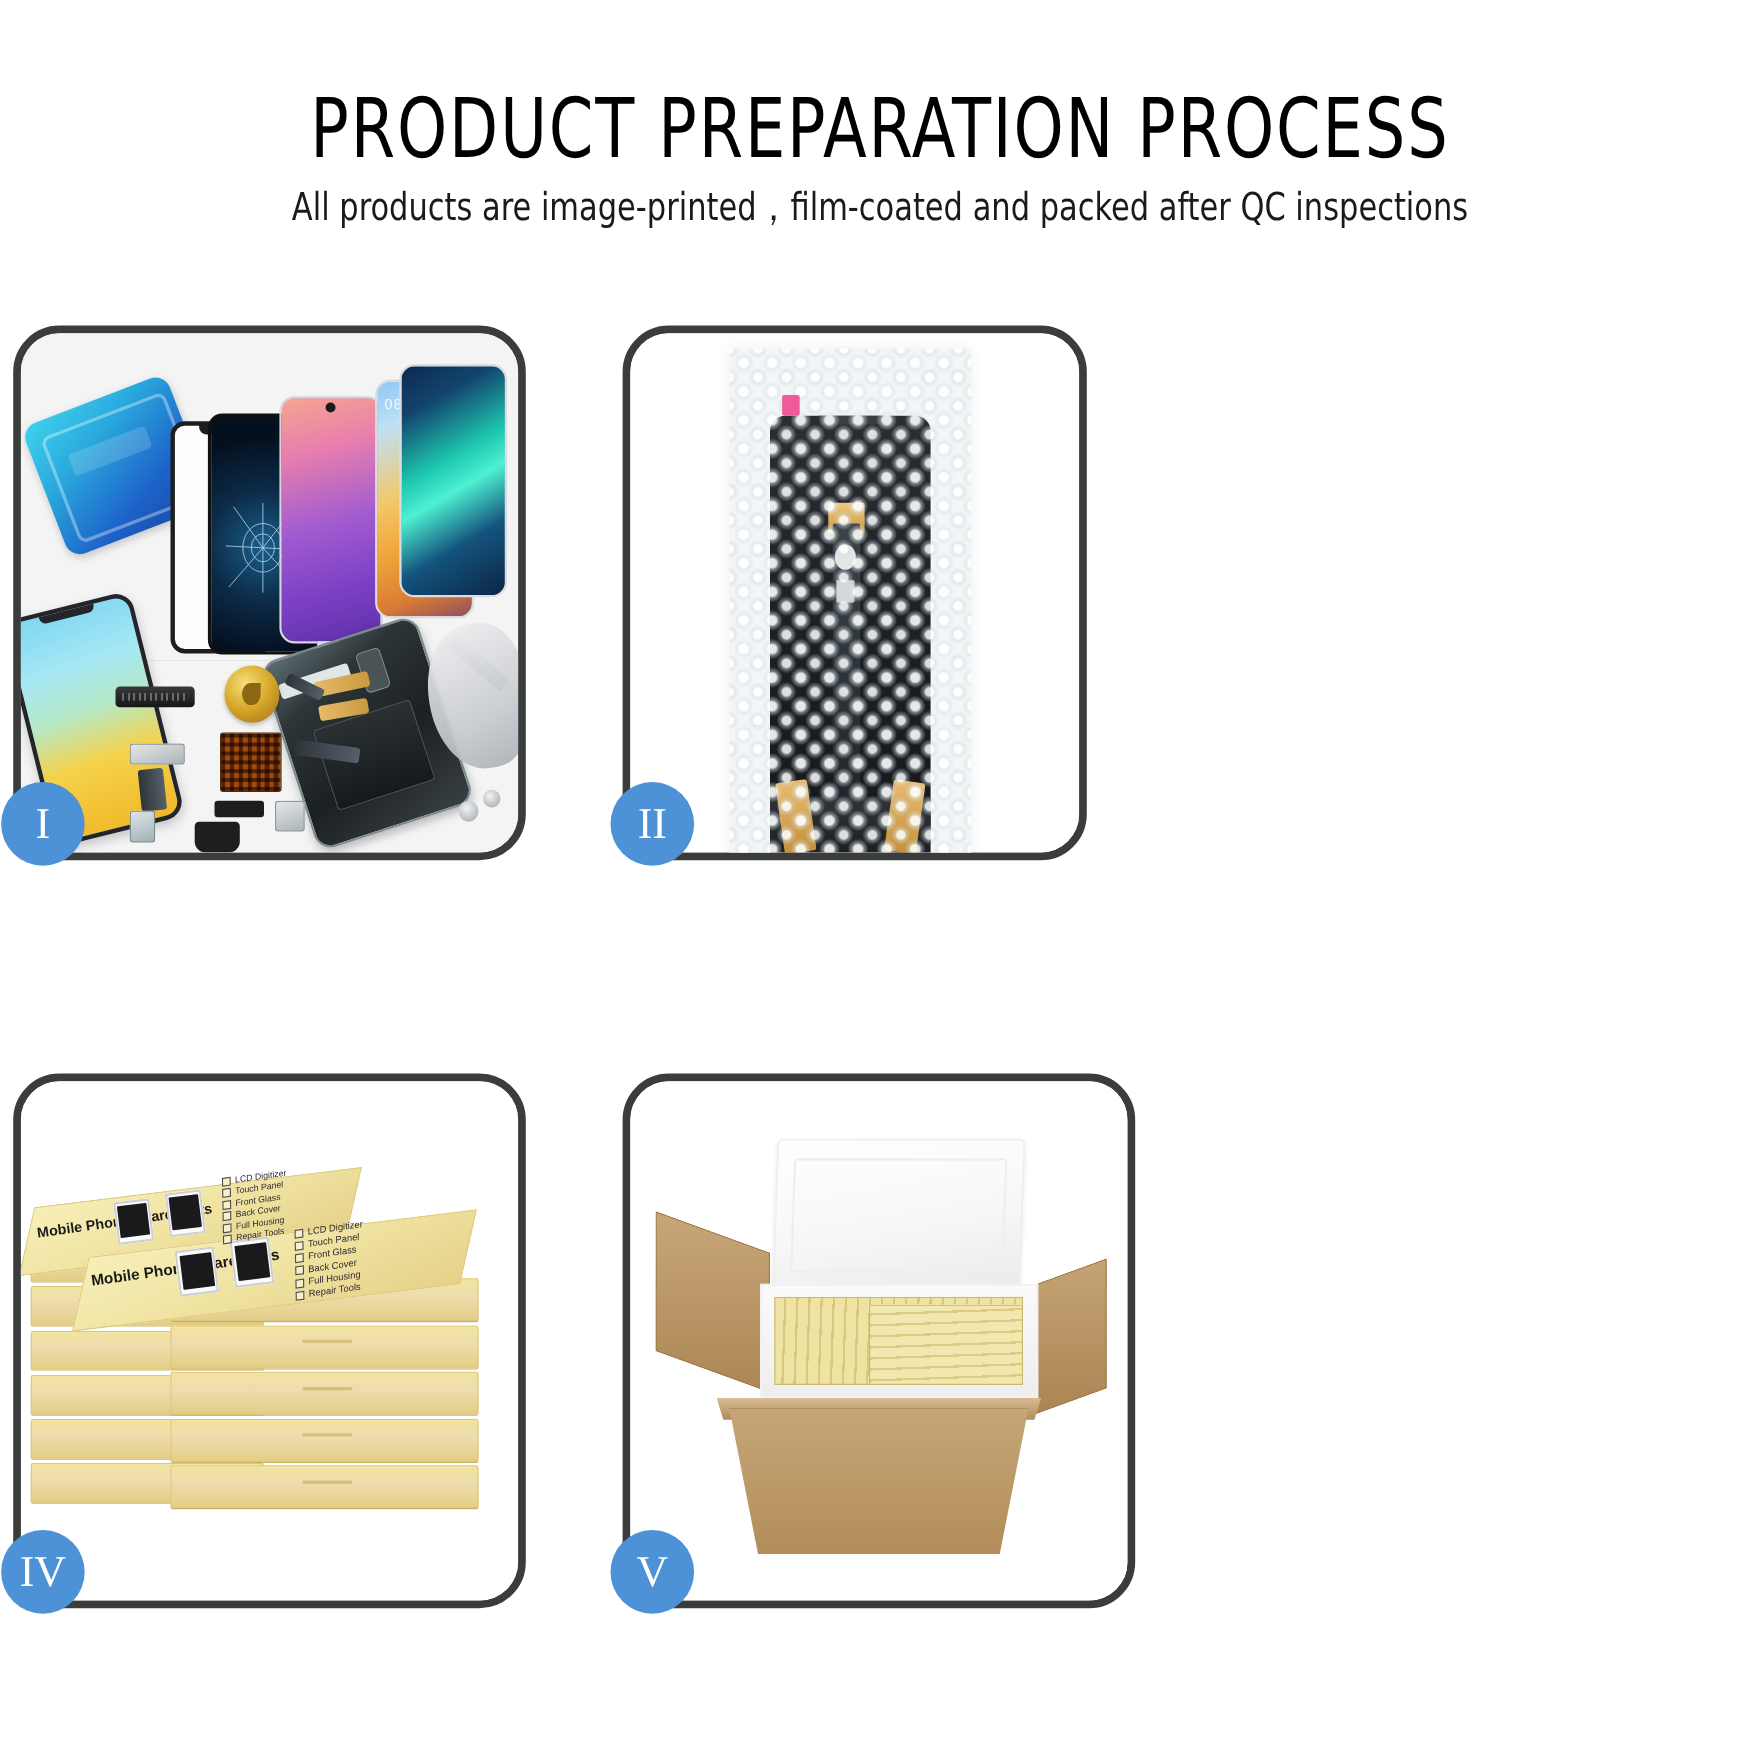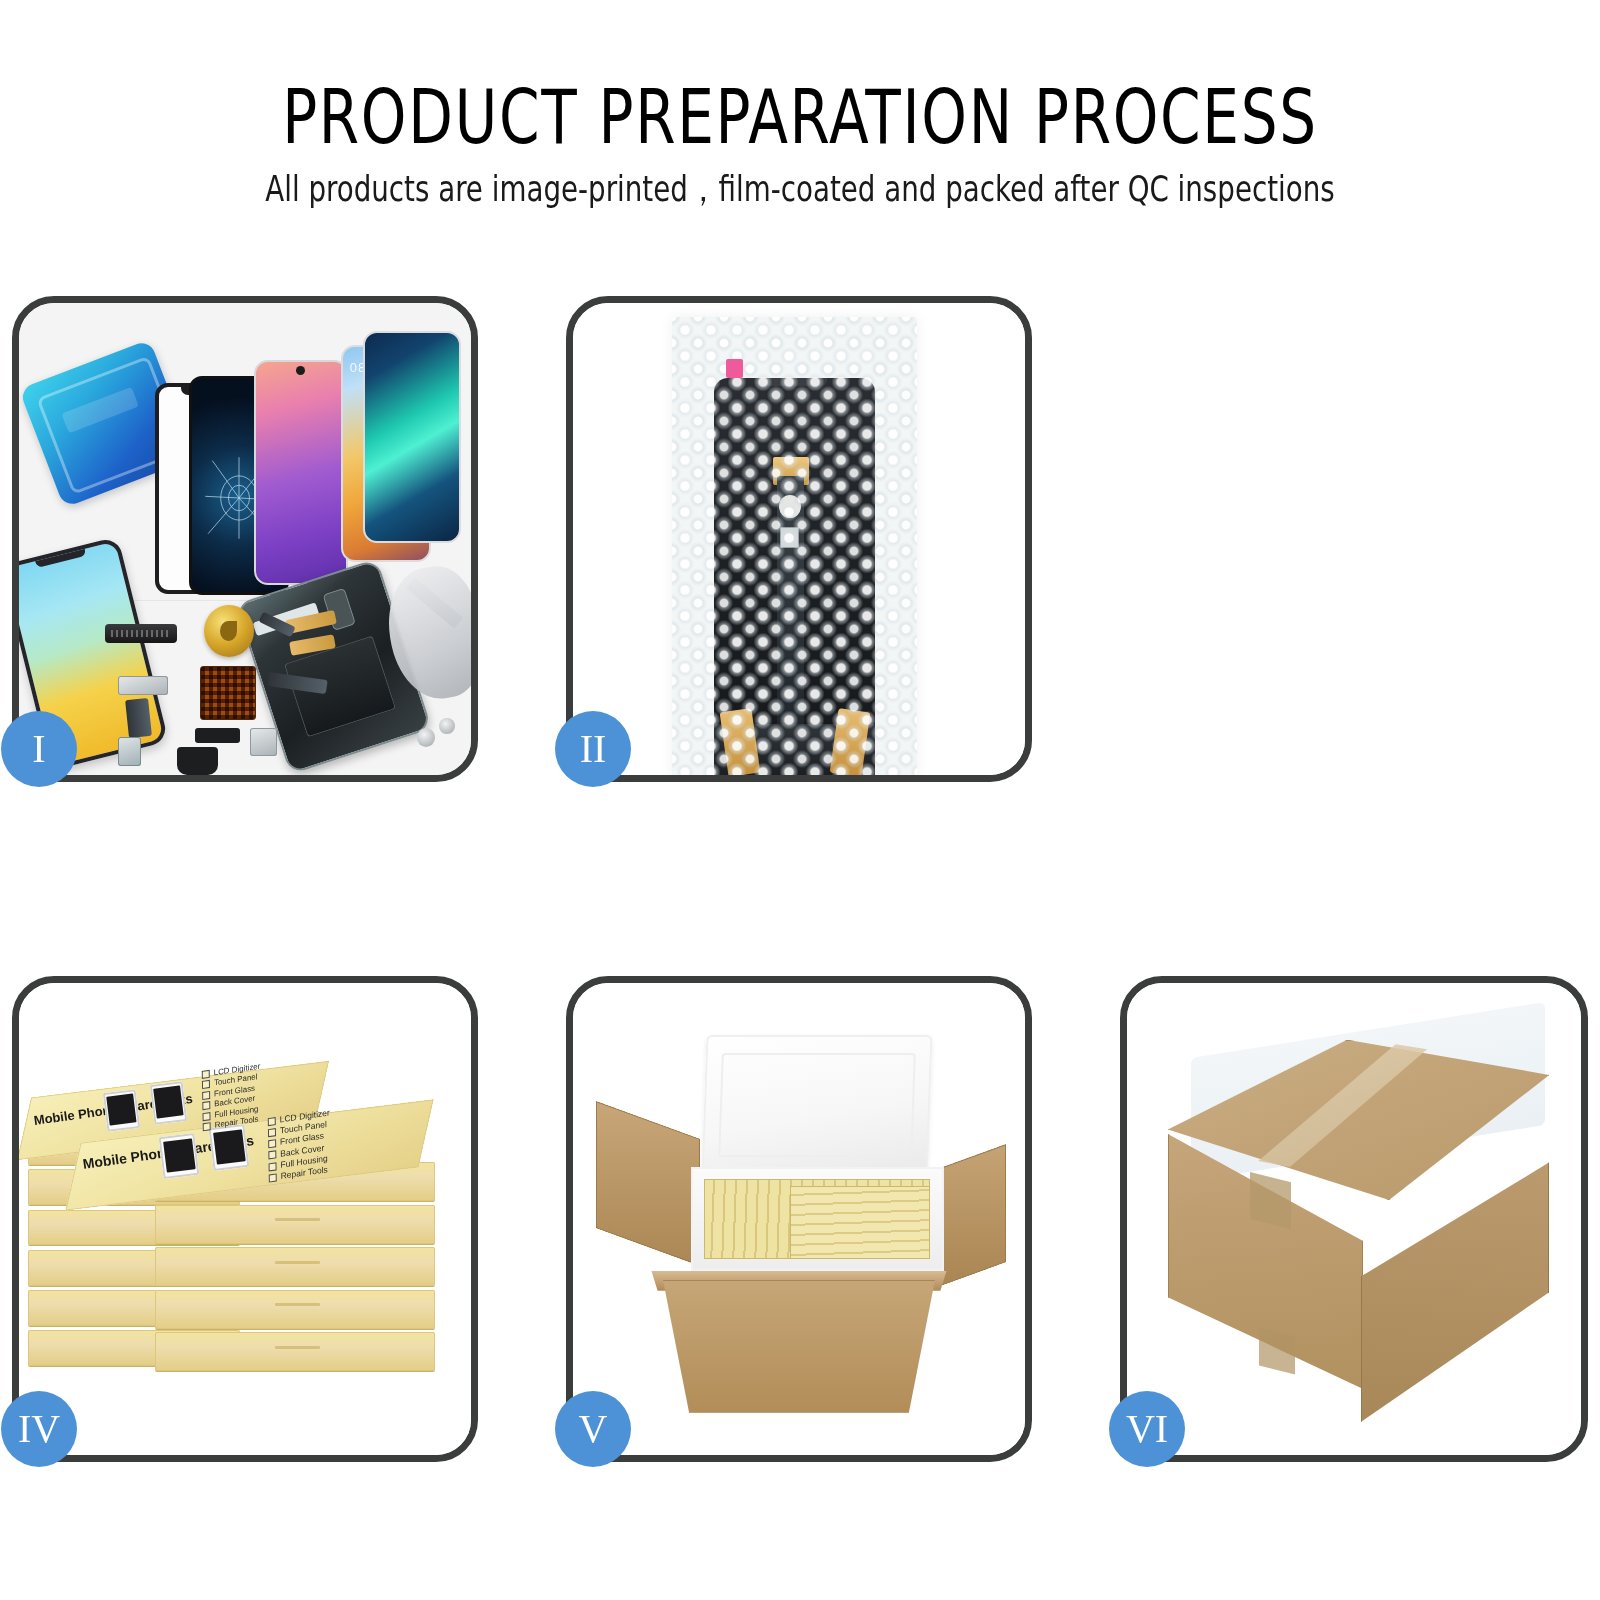--- a/index.html
+++ b/index.html
@@ -52,21 +52,21 @@
     overflow:visible;
   }
   .panel-inner{
     position:absolute;left:0;top:0;right:0;bottom:0;
     border-radius:35px;
     overflow:hidden;
   }
 
   
   .p1{left:12px;  top:296px; width:466px; height:486px;}
-  .p2{left:566px; top:296px; width:466px; height:486px;}
+  .p2{left:566px; top:296px; width:422px; height:486px;}
   .p3{left:1120px;top:296px; width:468px; height:486px;}
   .p4{left:12px;  top:976px; width:466px; height:486px;}
   .p5{left:566px; top:976px; width:466px; height:486px;}
   .p6{left:1120px;top:976px; width:468px; height:486px;}
 
   
   .badge{
     position:absolute;
     left:-18px;bottom:-12px;
     width:76px;height:76px;border-radius:50%;
@@ -647,28 +647,14 @@
         <div class="c5-foambox"></div>
         <div class="c5-contents"></div>
         <div class="c5-contents2"></div>
         <div class="c5-rim"></div>
         <div class="c5-body"></div>
       </div>
     </div>
     <div class="badge">V</div>
   </div>
 
-  <div class="panel p6">
-    <div class="panel-inner">
-      <div class="scene6">
-        <div class="c6-shadow"></div>
-        <div class="c6-top"></div>
-        <div class="c6-tape"></div>
-        <div class="c6-front"></div>
-        <div class="c6-side"></div>
-        <div class="c6-tab1"></div>
-        <div class="c6-tab2"></div>
-      </div>
-    </div>
-    <div class="badge">VI</div>
-  </div>
 
 </div>
 
 </body></html>

